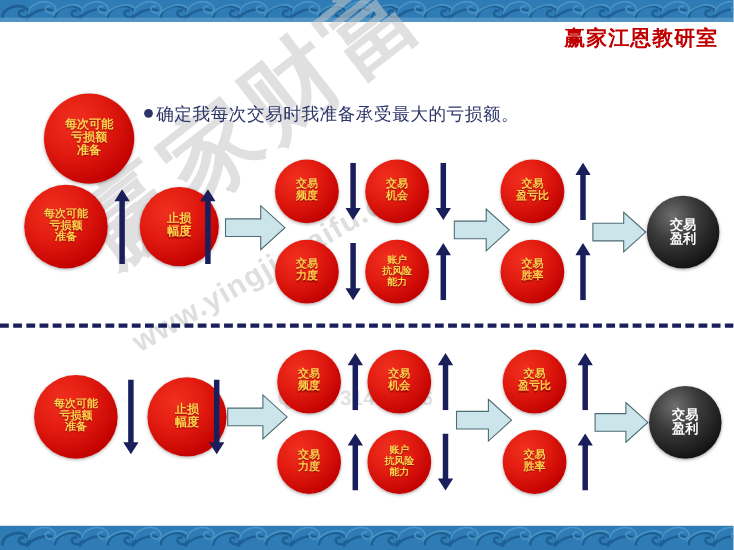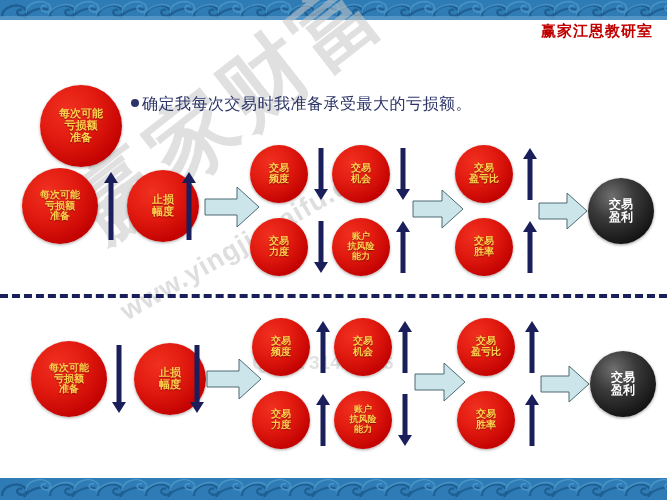--- a/index.html
+++ b/index.html
@@ -83,21 +83,21 @@
     top: 36px;
     font-size: 25px;
     color: #2d3568;
     letter-spacing: 2px;
     font-family: "Liberation Serif", serif;
   }
   .brand-logo {
     position: absolute;
     right: 14px;
     top: 22px;
-    font-size: 15px;
+    font-size: 19px;
     font-weight: bold;
     color: #c00000;
     letter-spacing: 1px;
     font-family: "Liberation Serif", serif;
   }
 
   
   .bullet-line {
     position: absolute;
     left: 131px;

